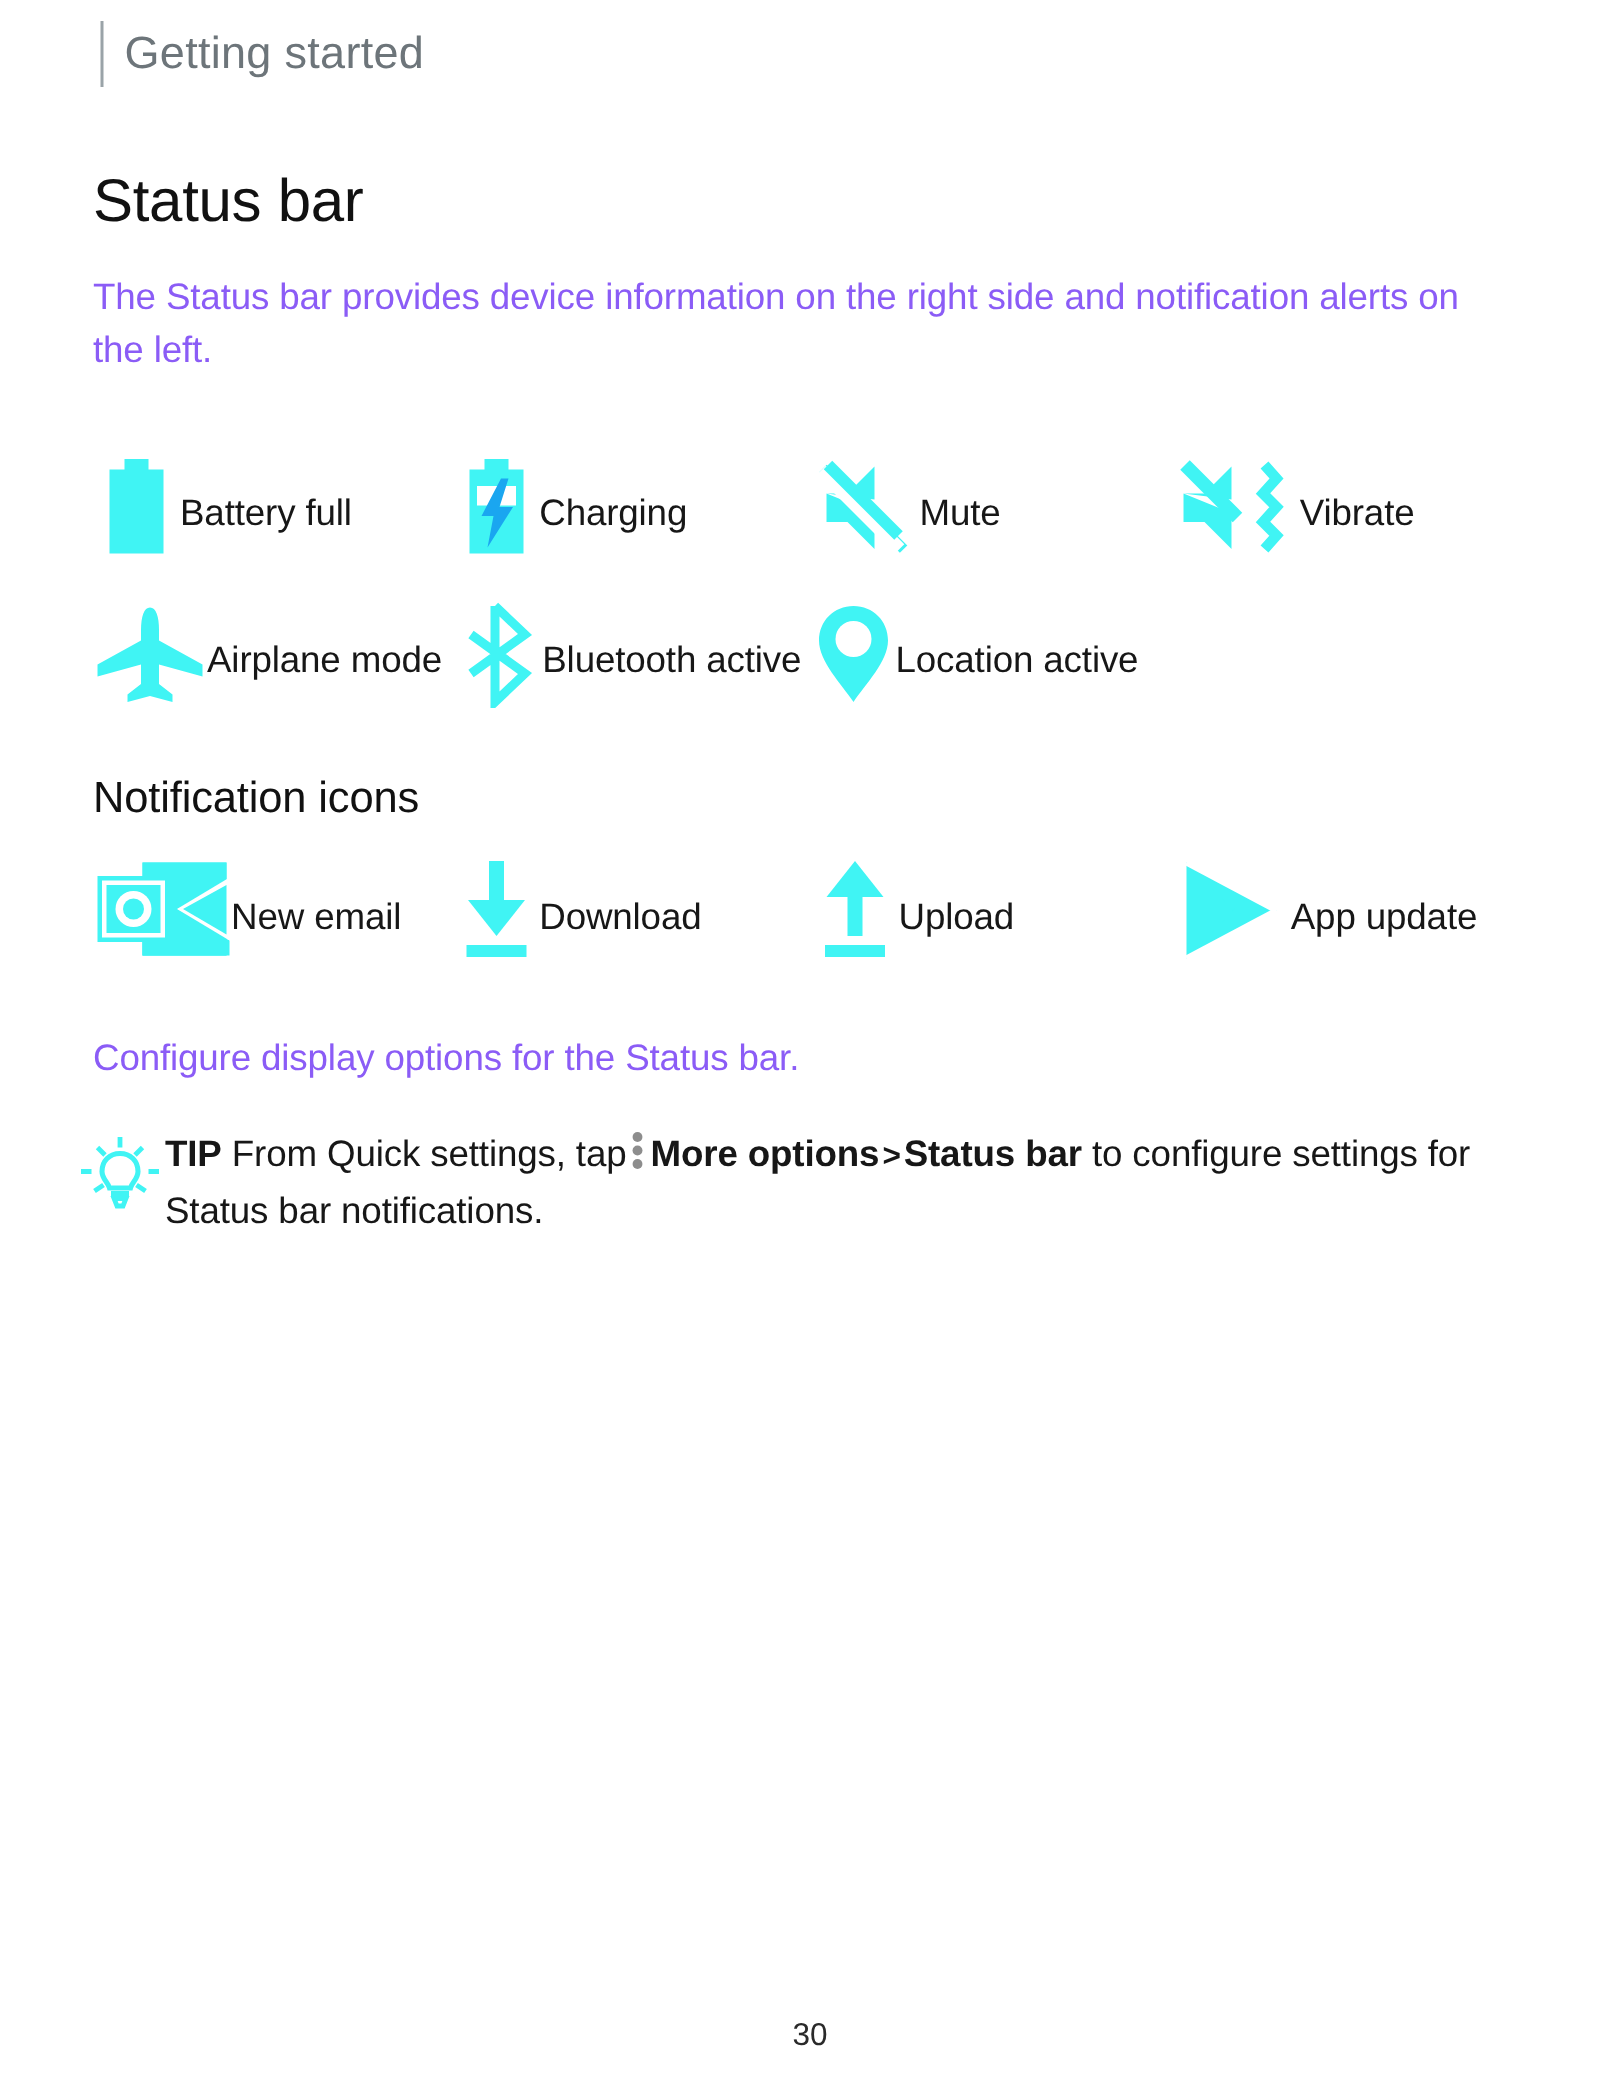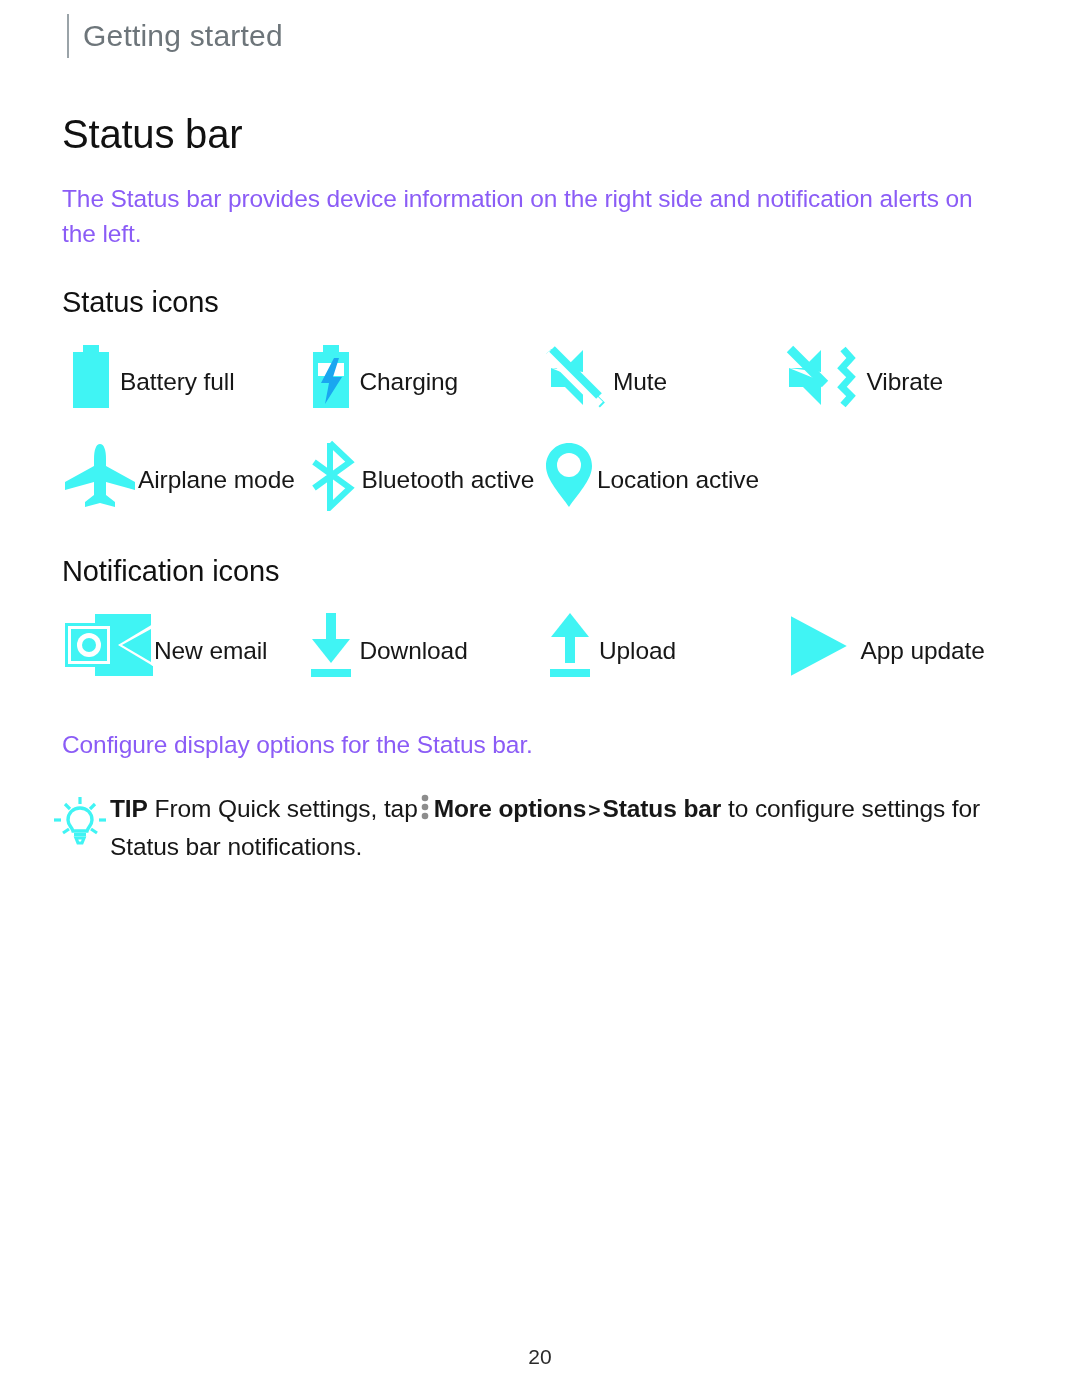--- a/index.html
+++ b/index.html
@@ -148,21 +148,20 @@
   <div class="header-rule"></div>
   <div class="header-title">Getting started</div>
 </div>
 
 <div class="content">
 
   <h1 class="doc-title">Status bar</h1>
 
   <p class="body-text">The Status bar provides device information on the right side and notification alerts on the left.</p>
 
-  <h2 class="section-title">Status icons</h2>
 
   <div class="icon-grid grid-row1">
 
     <div class="icon-cell">
       <div class="icon-art">
         <svg width="58" height="72" viewBox="0 0 58 72" aria-hidden="true">
           <rect x="21" y="4" width="16" height="9" fill="#40F4F4"></rect>
           <rect x="11" y="11" width="36" height="56" fill="#40F4F4"></rect>
         </svg>
       </div>
@@ -321,13 +320,13 @@
     </div>
     <div class="tip-text"><span class="tip-label">TIP</span> <span>From Quick settings, tap</span><span class="dots-icon"><svg width="8" height="26" viewBox="0 0 8 26" aria-hidden="true">
             <circle cx="4" cy="4" r="3.3" fill="#8d8d8d"></circle>
             <circle cx="4" cy="13" r="3.3" fill="#8d8d8d"></circle>
             <circle cx="4" cy="22" r="3.3" fill="#8d8d8d"></circle>
           </svg></span><span class="tip-bold">More options</span><span class="tip-sep">&gt;</span><span class="tip-bold">Status bar</span> <span>to configure settings for Status bar notifications.</span></div>
   </div>
 
 </div>
 
-<div class="page-footer">20</div>
+<div class="page-footer">30</div>
 
 </body></html>

